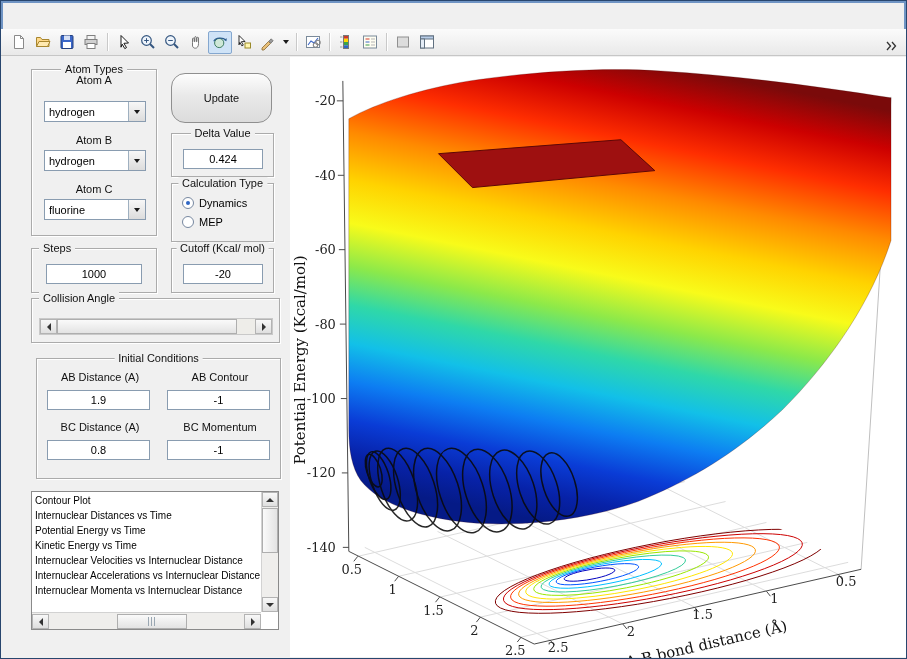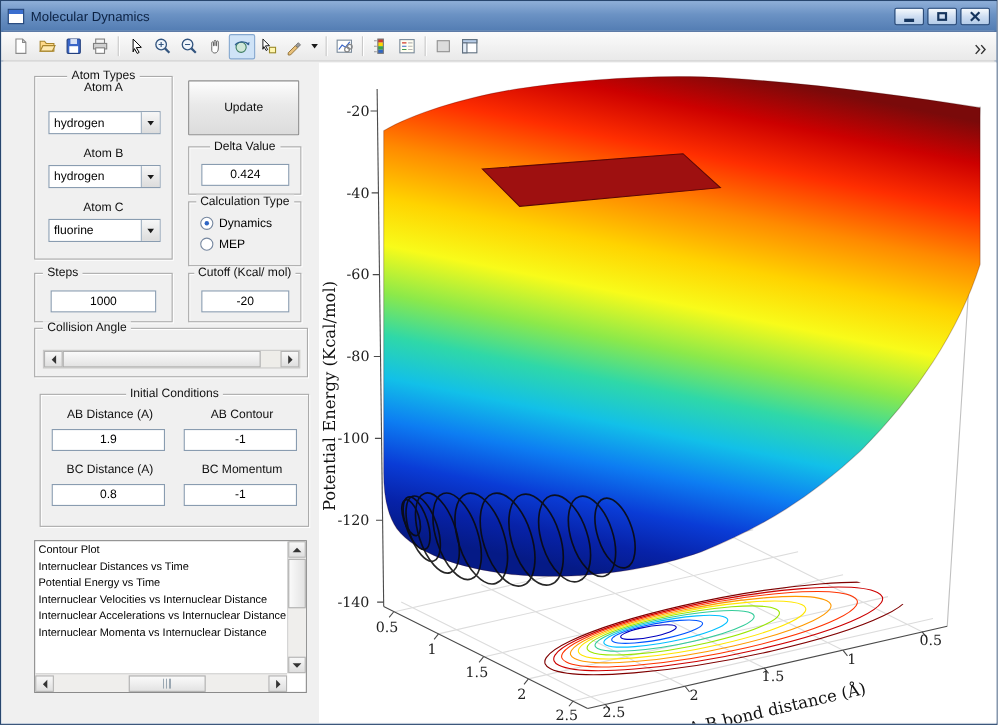--- a/index.html
+++ b/index.html
@@ -53,21 +53,21 @@
            border:1px solid #899cb0; display:flex; align-items:center; }
   .cval { flex:1; font-size:11px; padding-left:4px; white-space:nowrap; overflow:hidden; }
   .cbtn { width:17px; height:100%; border-left:1px solid #9fb0c0;
           background:linear-gradient(#f7f7f7,#dcdcdc); display:flex; align-items:center; justify-content:center; }
 
   .field { position:absolute; height:20px; background:#fff; border:1px solid #899cb0;
            text-align:center; font-size:11px; font-family:inherit; color:#000; }
 
   .ubtn { position:absolute; left:170px; top:17px; width:101px; height:50px;
           background:linear-gradient(#fdfdfd,#e9e9e9 45%,#dcdcdc); border:1px solid #8f8f8f;
-          border-radius:1px; font-size:11px; font-family:inherit; color:#111; }
+          border-radius:14px; font-size:11px; font-family:inherit; color:#111; }
 
   .radio { position:absolute; left:10px; display:flex; align-items:center; gap:5px; font-size:11px; }
   .rdot { width:12px; height:12px; border-radius:50%; border:1px solid #7788a0; background:#fff; position:relative; }
   .rdot.on::after { content:""; position:absolute; inset:3px; border-radius:50%; background:#2f66c4; }
 
   
   .slider { position:absolute; left:7px; top:19px; width:234px; height:17px; background:#eeede9; border:1px solid #c9c9c9; }
   .sbtn { position:absolute; width:17px; height:15px; background:linear-gradient(#f8f8f8,#dfdfdf);
           border:1px solid #b3b3b3; display:flex; align-items:center; justify-content:center; }
   .tri-l { width:0;height:0;border-top:4px solid transparent;border-bottom:4px solid transparent;border-right:4px solid #333; }
@@ -94,35 +94,20 @@
             display:flex; align-items:center; justify-content:center; }
   .grip { width:9px; height:9px; background:repeating-linear-gradient(90deg,#9aa7b2 0 1px,transparent 1px 3px); }
 
   text { font-family:"DejaVu Serif", serif; }
 </style>
 </head>
 <body>
 
 <div class="window">
 
-  <div class="titlebar">
-    <div class="appicon"></div>
-    <div class="title">Molecular Dynamics</div>
-    <div class="winbtns">
-      <div class="wbtn">
-          <span class="ic-min"></span>
-        </div>
-      <div class="wbtn">
-          <span class="ic-max"></span>
-        </div>
-      <div class="wbtn">
-          <span class="ic-close"></span>
-        </div>
-    </div>
-  </div>
 
   <div class="toolbar">
     <button class="tbtn">
       <svg width="18" height="18">
           <path d="M4.5 2.5h6l3 3v10h-9z" fill="#fff" stroke="#8a8a8a"></path>
           <path d="M10.5 2.5v3h3" fill="none" stroke="#8a8a8a"></path>
         </svg>
     </button>
     <button class="tbtn">
       <svg width="18" height="18">
@@ -422,20 +407,21 @@
       <div class="plabel2" style="left:128px;top:62px;width:110px">BC Momentum</div>
       <input class="field" style="left: 10px; top: 81px; width: 103px;" value="0.8">
       <input class="field" style="left: 130px; top: 81px; width: 103px;" value="-1">
     </div>
 
     <div class="listbox">
       <div class="litems">
         <div class="li">Contour Plot</div>
         <div class="li">Internuclear Distances vs Time</div>
         <div class="li">Potential Energy vs Time</div>
+        <div class="li">Kinetic Energy vs Time</div>
         <div class="li">Internuclear Velocities vs Internuclear Distance</div>
         <div class="li">Internuclear Accelerations vs Internuclear Distance</div>
         <div class="li">Internuclear Momenta vs Internuclear Distance</div>
       </div>
       <div class="vscroll">
         <div class="sbtn up" style="top:0">
             <i class="tri-u"></i>
           </div>
         <div class="vthumb"></div>
         <div class="sbtn down" style="bottom:0">

